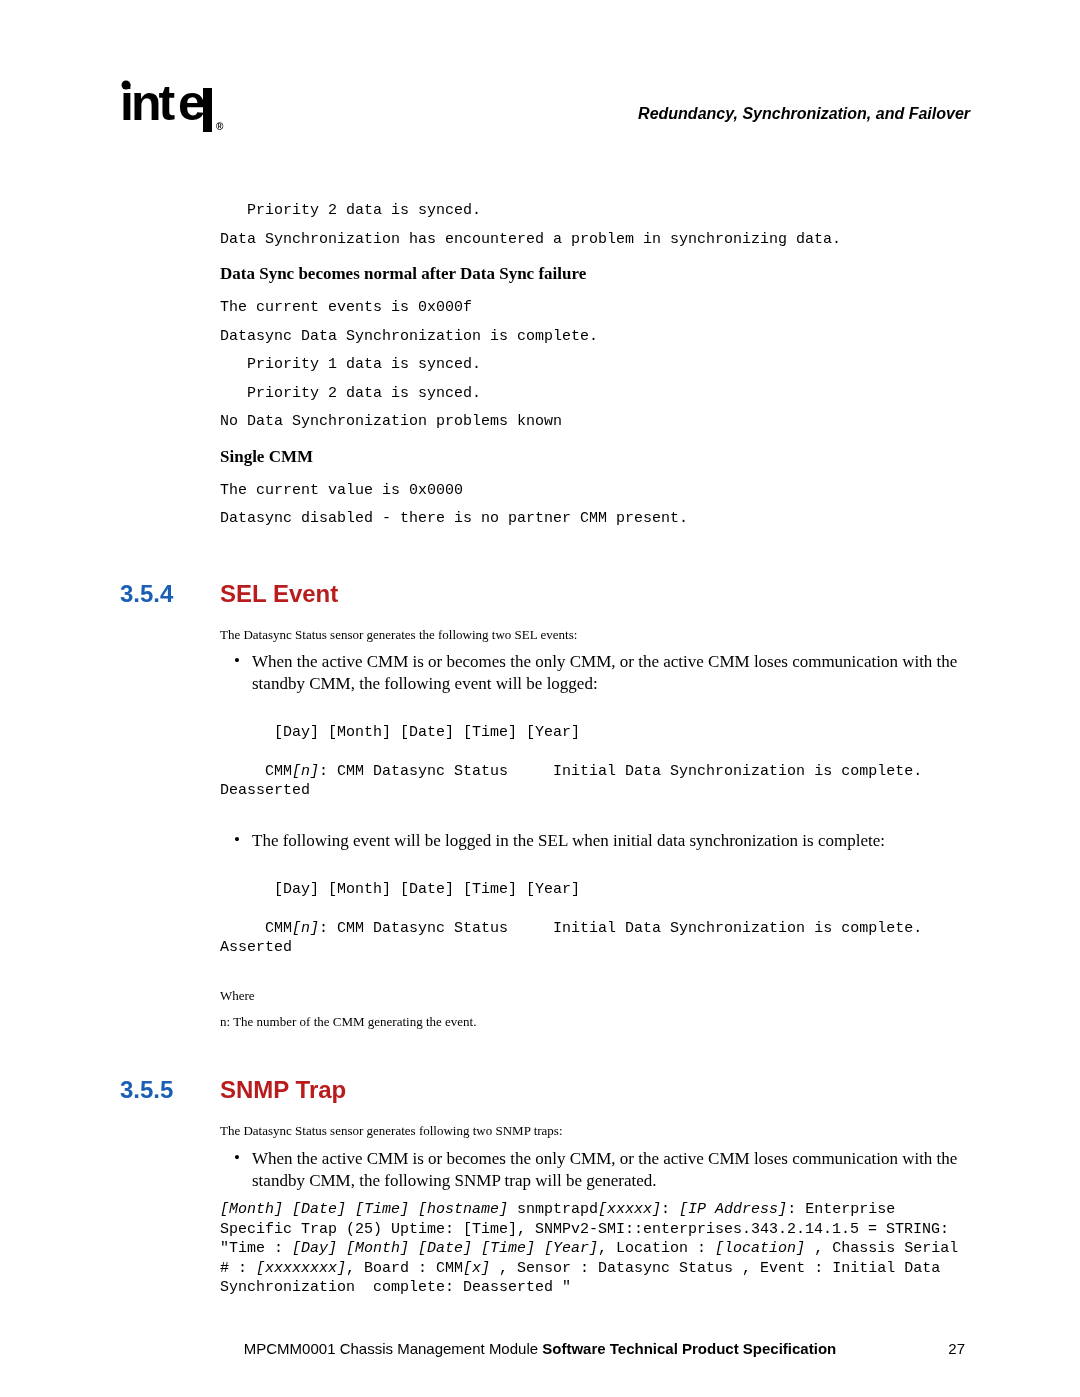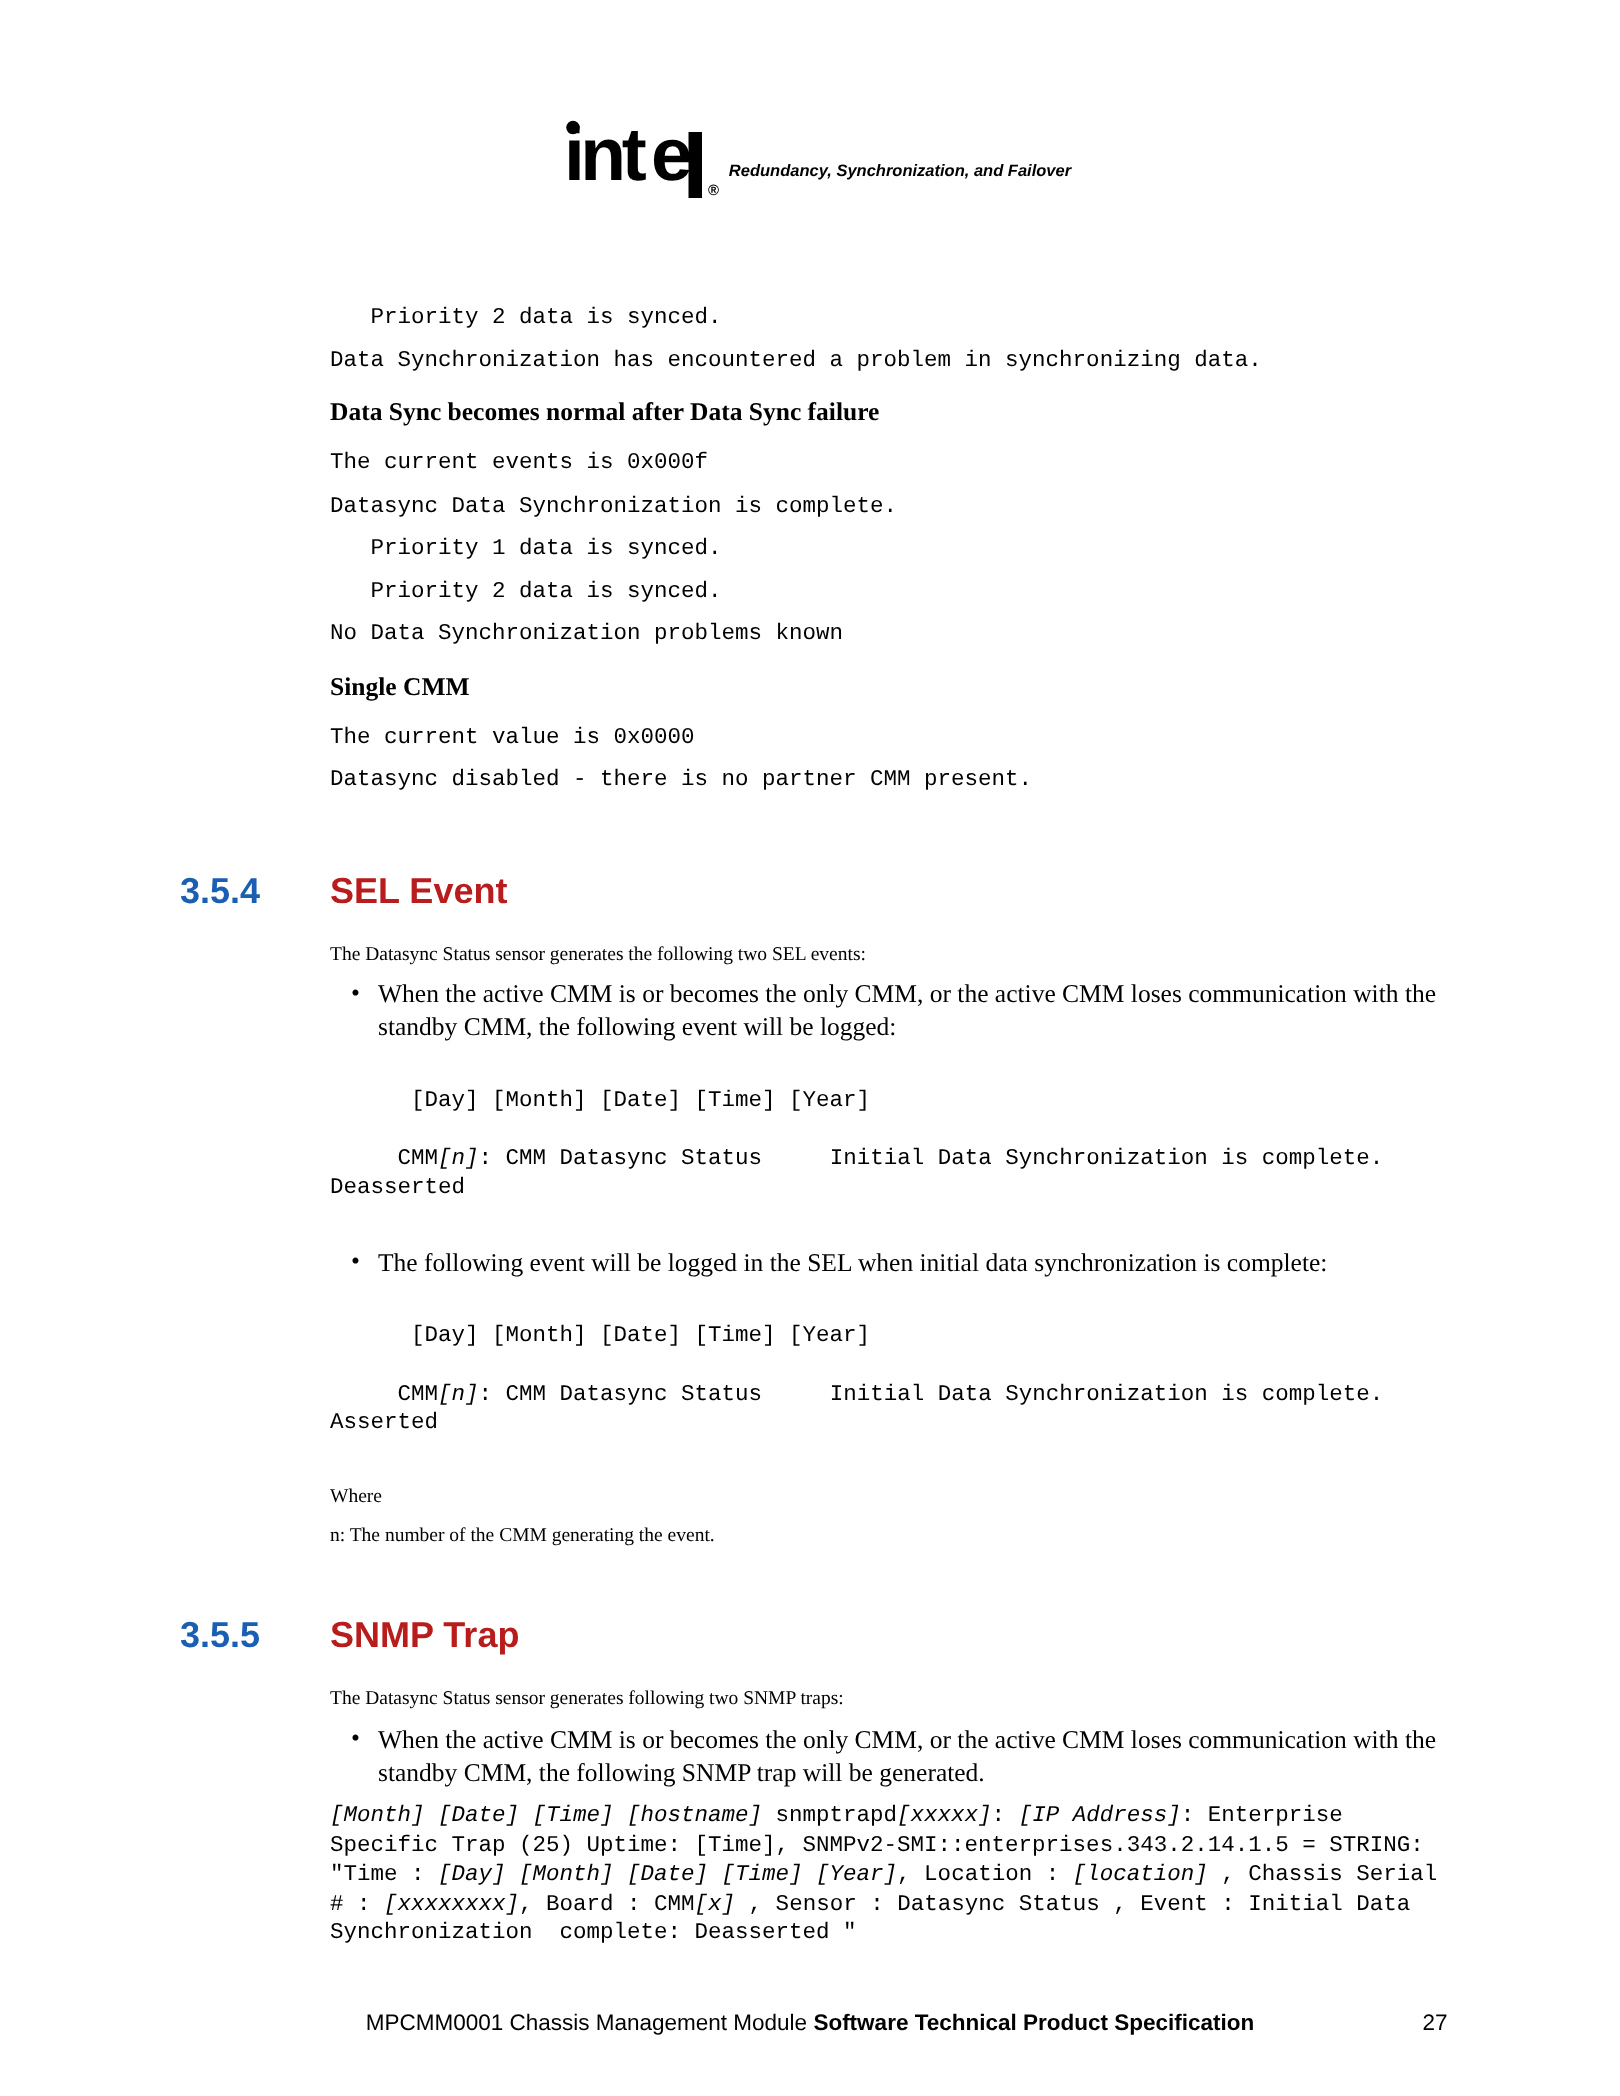--- a/index.html
+++ b/index.html
@@ -15,36 +15,36 @@
   }
   .page {
     padding: 80px 110px 60px 120px;
     box-sizing: border-box;
     width: 100%;
     height: 100%;
     position: relative;
   }
   .header {
     display: flex;
-    justify-content: center;
+    justify-content: space-between;
     align-items: center;
     margin-bottom: 50px;
   }
   .logo {
     font-family: Arial, Helvetica, sans-serif;
     font-weight: bold;
     font-size: 48px;
     letter-spacing: -2px;
     position: relative;
   }
   .header-title {
     font-family: Arial, Helvetica, sans-serif;
     font-weight: bold;
     font-style: italic;
-    font-size: 11px;
+    font-size: 16px;
   }
   .content {
     margin-left: 100px;
   }
   .mono {
     font-family: "Courier New", Courier, monospace;
     font-size: 15px;
     line-height: 1.9;
     white-space: pre;
   }

